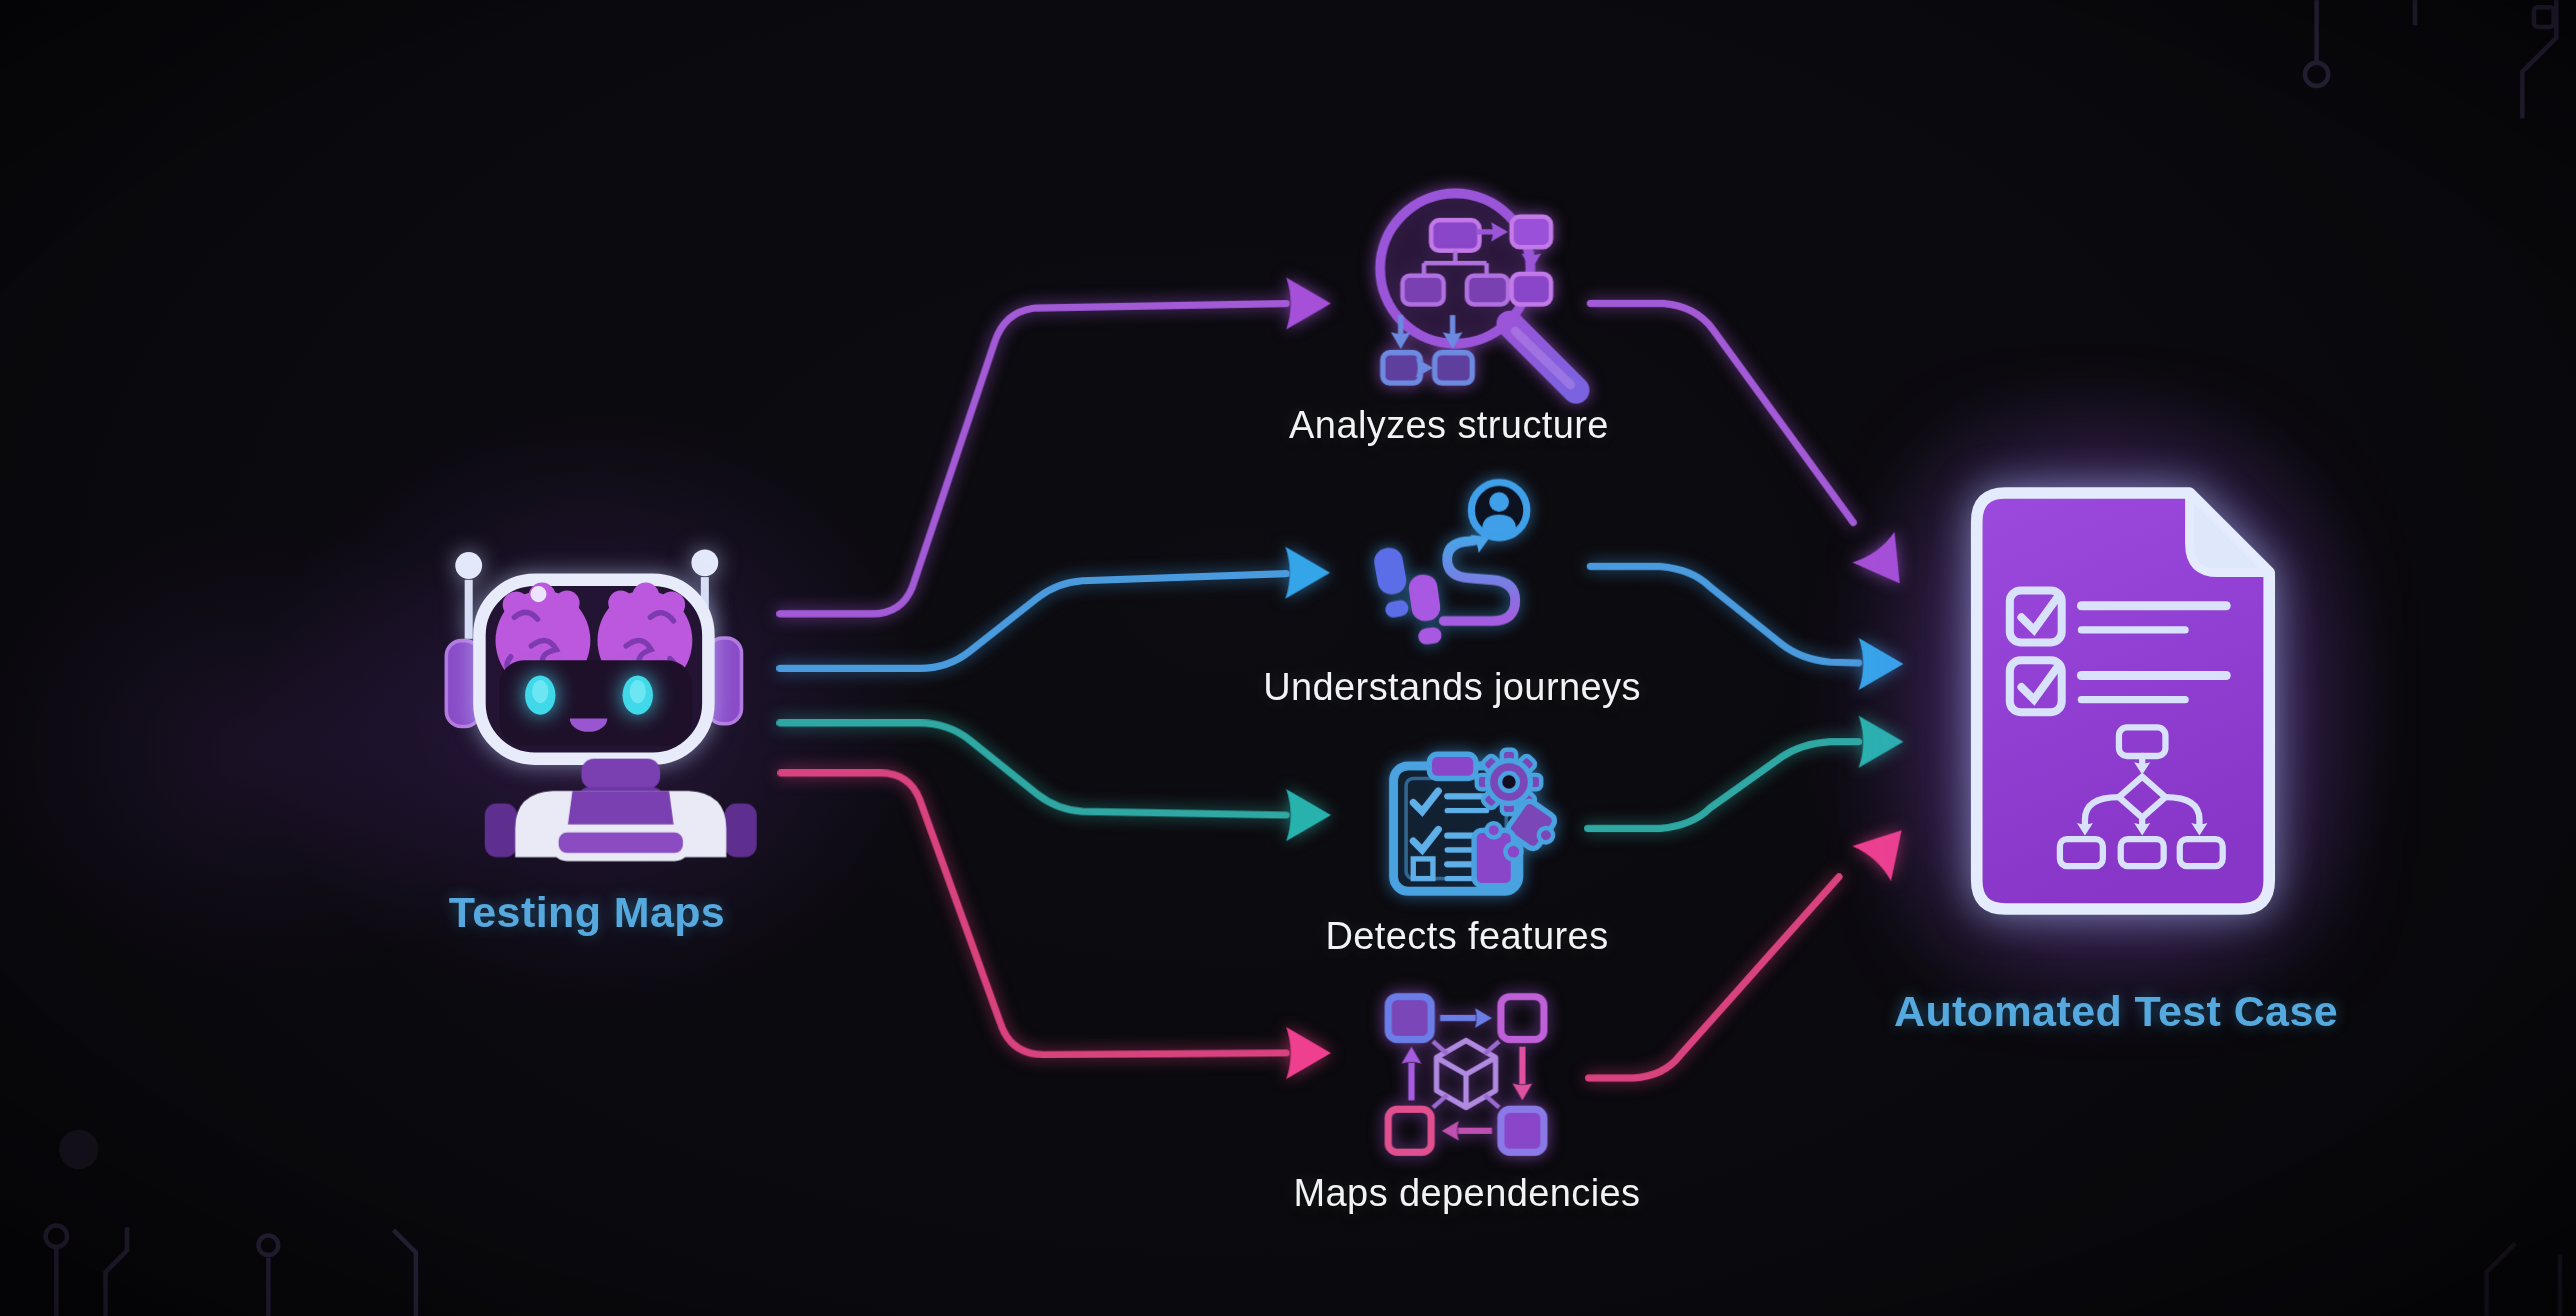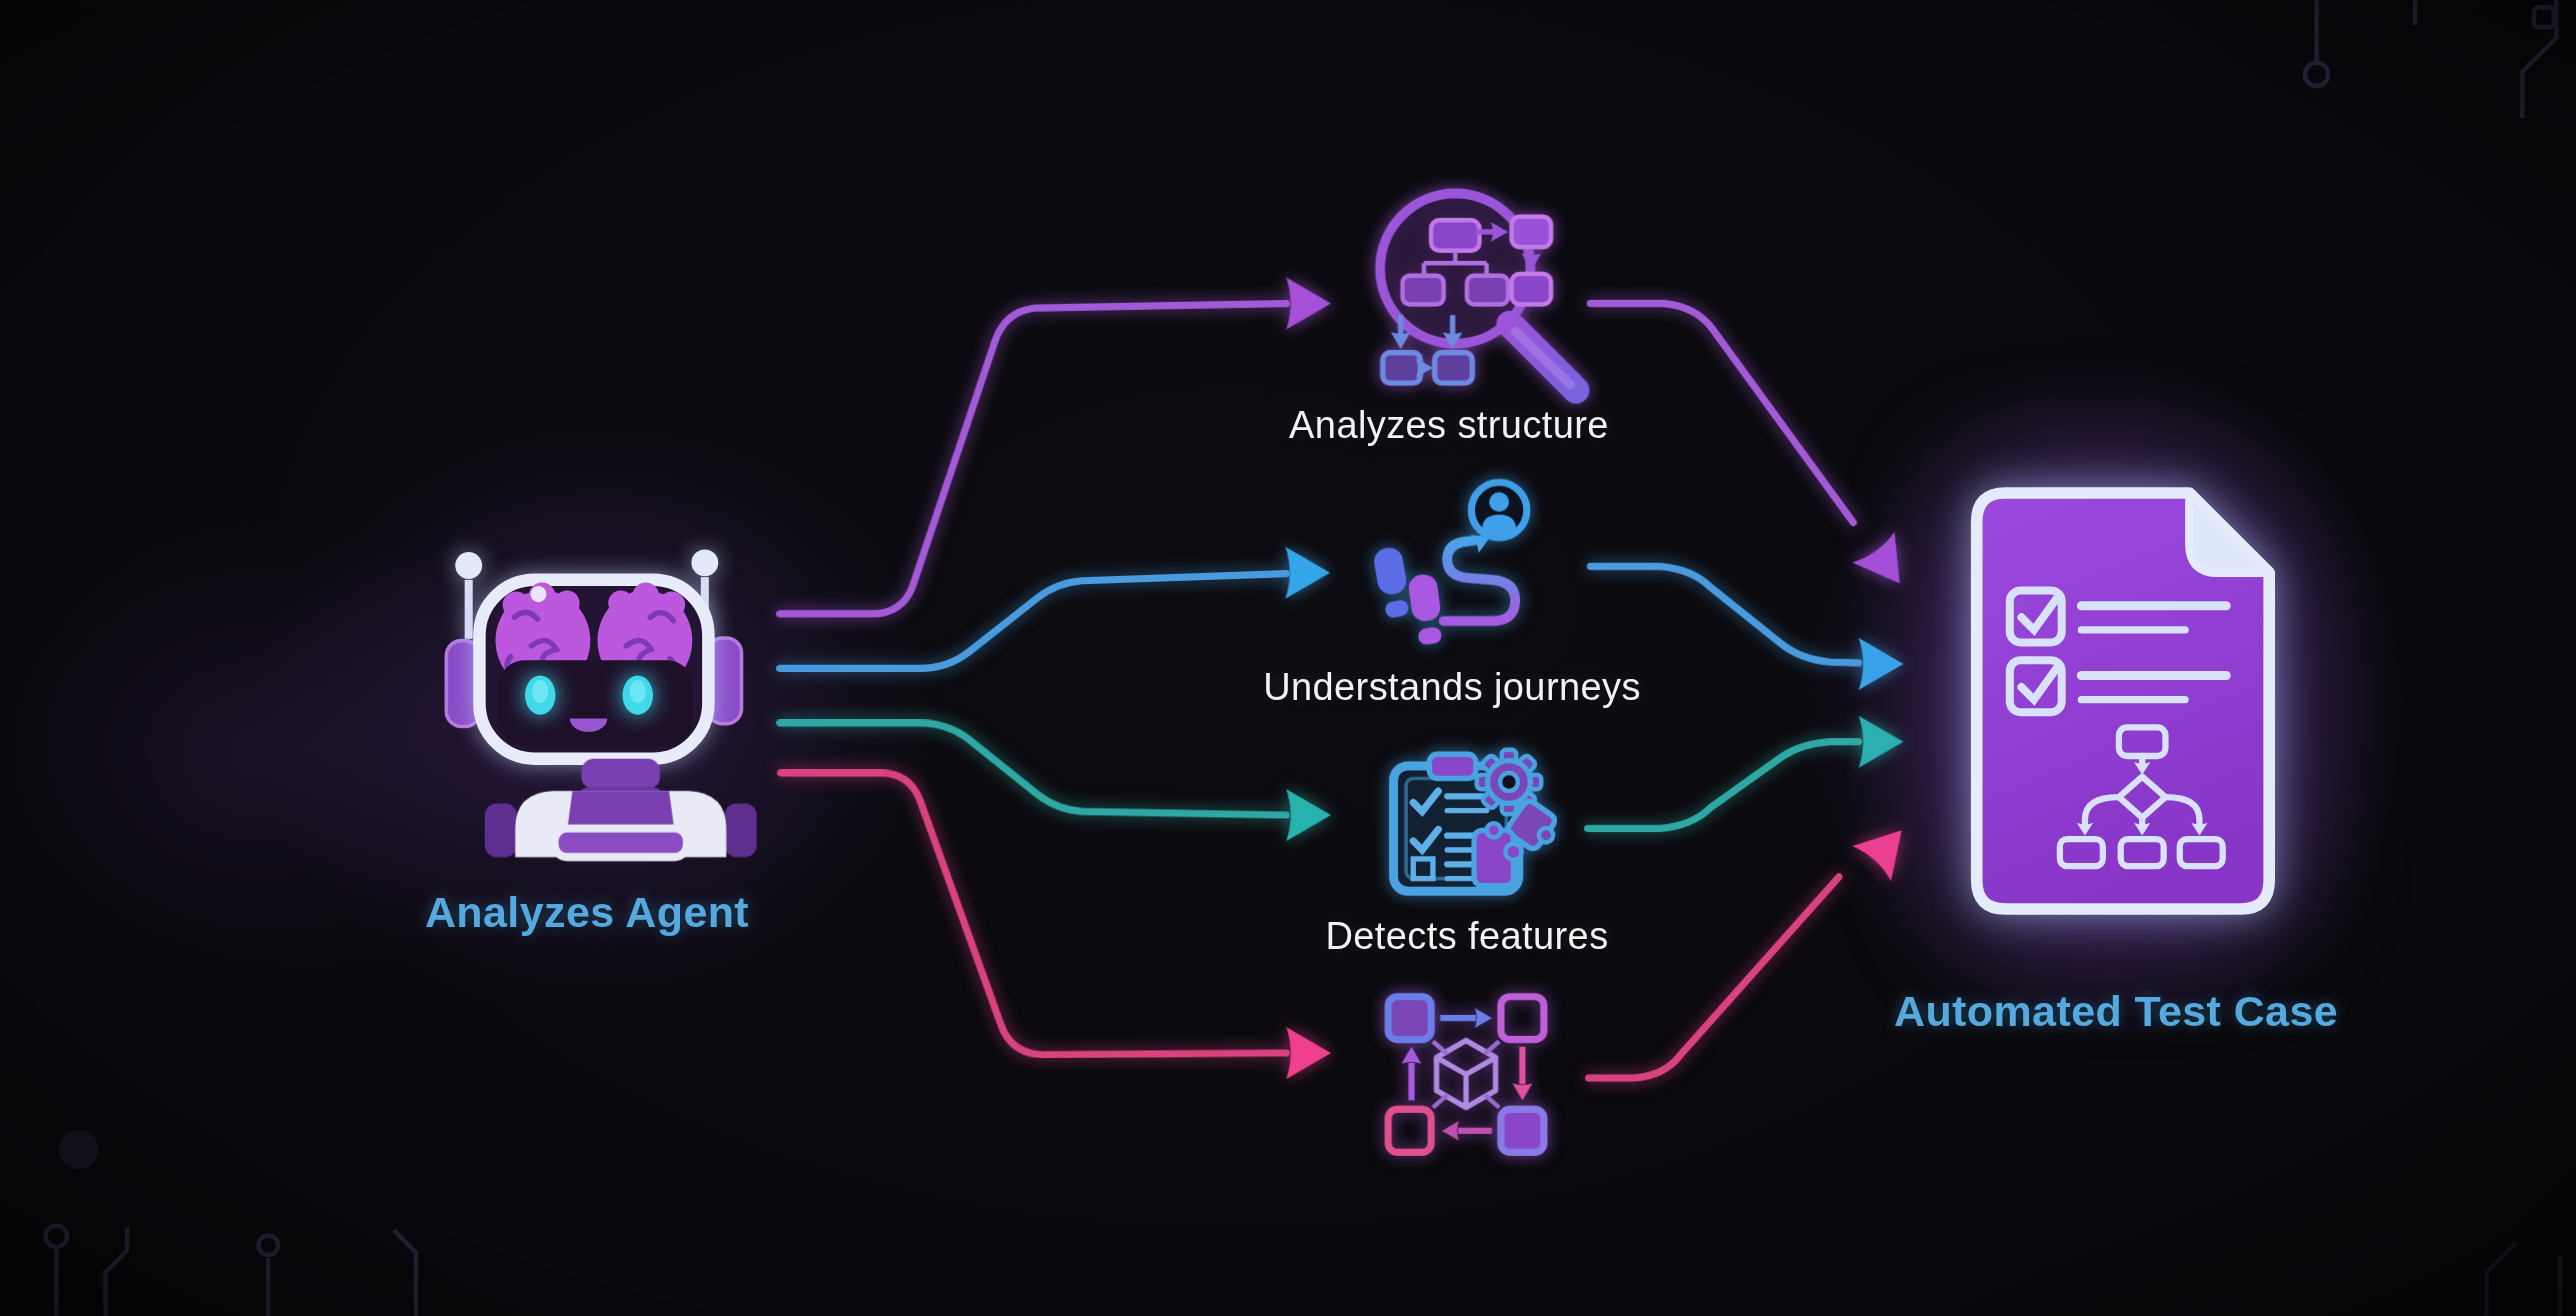--- a/index.html
+++ b/index.html
@@ -316,19 +316,20 @@
       <use href="#ah-xs" transform="translate(2395,866) rotate(90)"></use>
       <use href="#ah-xs" transform="translate(2331,934) rotate(90)"></use>
       <use href="#ah-xs" transform="translate(2395,934) rotate(90)"></use>
       <use href="#ah-xs" transform="translate(2459,934) rotate(90)"></use>
     </g>
   </g>
 
   <rect x="0" y="0" width="2880" height="1472" fill="url(#vig)"></rect>
 </svg>
 
-  <div class="label caption-label" style="left:587px;top:912px;">Analyzes Agent</div>
+  <div class="label caption-label" style="left:587px;top:912px;">Testing Maps</div>
   <div class="label feature-label" style="left:1449px;top:425px;text-align:center;">Analyzes structure</div>
   <div class="label feature-label" style="left:1452px;top:687px;text-align:center;">Understands journeys</div>
   <div class="label feature-label" style="left:1467px;top:936px;text-align:right;">Detects features</div>
+  <div class="label feature-label" style="left:1467px;top:1193px;">Maps dependencies</div>
   <div class="label caption-label" style="left:2116px;top:995px;margin-top:16px;">Automated Test Case</div>
 </div>
 
 
 </body></html>

